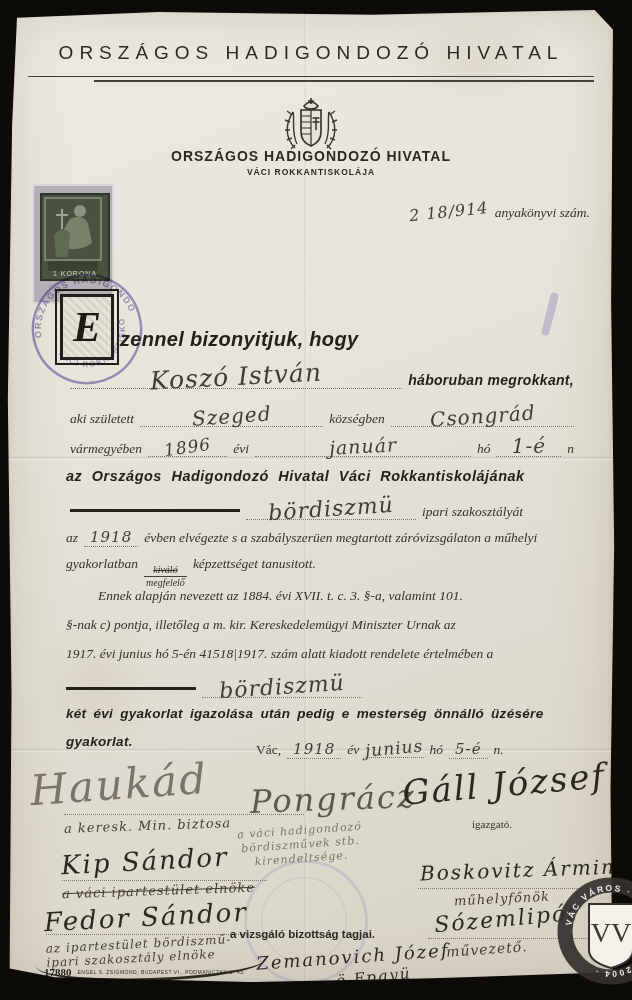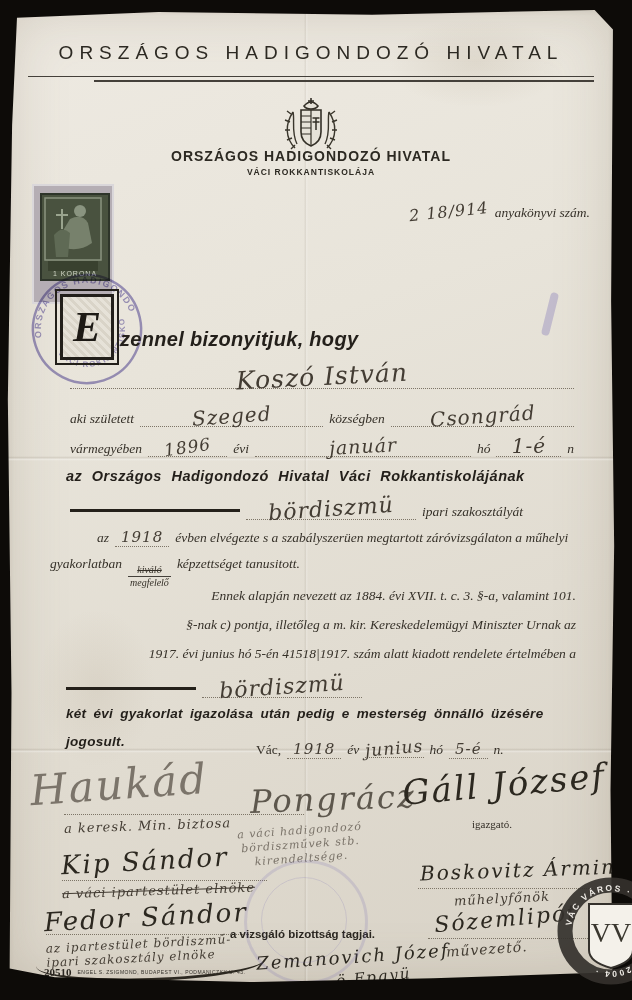--- a/index.html
+++ b/index.html
@@ -6,21 +6,21 @@
   .stage{position:relative;width:632px;height:1000px;background:#0d0b08;overflow:hidden;
          font-family:"Liberation Serif","DejaVu Serif",serif;}
   .paper{position:absolute;left:6px;top:8px;width:610px;height:978px;
          background:linear-gradient(160deg,#eeeae2 0%,#e8e4da 35%,#e1dcd1 65%,#d8d2c6 100%);
          clip-path:polygon(1.8% 1%, 25% .4%, 60% .7%, 96.5% .2%, 99.5% 2.2%, 99.2% 30%, 99.7% 55%, 99.1% 80%, 99.4% 98.6%, 70% 99.2%, 40% 99.6%, 8% 99.1%, .6% 98.2%, .9% 70%, .3% 40%, 1% 12%);
          box-shadow:inset 0 0 60px rgba(120,105,80,.25), inset 0 0 8px rgba(60,50,35,.2);}
   .abs{position:absolute;}
   .crease-v{position:absolute;top:0;bottom:0;width:4px;background:linear-gradient(90deg,transparent,rgba(90,78,60,.10),rgba(255,255,255,.25),transparent);}
   .crease-h{position:absolute;left:0;right:0;height:5px;background:linear-gradient(180deg,transparent,rgba(90,78,60,.12),rgba(255,255,255,.3),transparent);}
   .stain{position:absolute;border-radius:50%;pointer-events:none;}
-  .printed{font-family:"Liberation Serif","DejaVu Serif",serif;font-style:italic;color:#353028;font-size:13.5px;text-align:right;}
+  .printed{font-family:"Liberation Serif","DejaVu Serif",serif;font-style:italic;color:#353028;font-size:13.5px;}
   .upright{font-style:normal;}
   .pbold{font-family:"Liberation Sans","DejaVu Sans",sans-serif;font-weight:700;font-style:italic;color:#231f1a;font-size:13.5px;letter-spacing:.3px;}
   .hw{font-family:"DejaVu Serif","Liberation Serif",serif;font-style:italic;color:#433c33;letter-spacing:1px;white-space:nowrap;}
   .sig{font-family:"DejaVu Serif","Liberation Serif",serif;font-style:italic;letter-spacing:2px;white-space:nowrap;}
   .pencil{color:#7b746a;}
   .ink{color:#2c2820;}
   .row{position:absolute;display:flex;align-items:baseline;gap:6px;}
   .fill{flex:1;border-bottom:1px dotted #7d7567;text-align:center;line-height:1;}
   .fill>span{display:inline-block;margin-bottom:-4px;}
   .dot{border-bottom:1px dotted #7d7567;padding:0 6px;}
@@ -114,20 +114,21 @@
     </svg>
 
     <div class="abs ebox" style="left:54px;top:286px;width:48px;height:60px;font-size:42px;color:#1d1a15;">E</div>
 
     <div class="abs printed pbold" style="left:114px;top:320px;font-size:20px;">zennel bizonyitjuk, hogy</div>
 
     <div class="row" style="top:356px;left:64px;right:42px;">
       <span class="fill">
         <span class="hw" style="font-size:25px;transform:rotate(-3deg);">Koszó István</span>
       </span>
+      <span class="pbold" style="font-size:14px;">háboruban megrokkant,</span>
     </div>
 
     <div class="row" style="top:398px;left:64px;right:42px;">
       <span class="printed">aki született</span>
       <span class="fill">
         <span class="hw" style="font-size:20px;transform:rotate(-4deg);">Szeged</span>
       </span>
       <span class="printed">községben</span>
       <span class="fill">
         <span class="hw" style="font-size:20px;transform:rotate(-4deg);">Csongrád</span>
@@ -153,50 +154,50 @@
     <div class="abs pbold" style="left:60px;right:36px;top:460px;font-size:14.5px;word-spacing:5px;letter-spacing:.5px;">az Országos Hadigondozó Hivatal Váci Rokkantiskolájának</div>
 
     <div class="row" style="top:490px;left:64px;right:42px;">
       <span class="strikebar" style="width:170px;"></span>
       <span class="fill" style="flex:0 0 170px;">
         <span class="hw" style="font-size:22px;transform:rotate(-4deg);">bördiszmü</span>
       </span>
       <span class="printed">ipari szakosztályát</span>
     </div>
 
-    <div class="row" style="top:520px;left:60px;right:36px;margin-left:31px;">
+    <div class="row" style="top:520px;left:60px;right:36px;">
       <span class="printed">az</span>
       <span class="dot">
         <span class="hw" style="font-size:15px;">1918</span>
       </span>
       <span class="printed">évben elvégezte s a szabályszerüen megtartott záróvizsgálaton a műhelyi</span>
     </div>
 
-    <div class="row" style="top:548px;left:44px;">
+    <div class="row" style="top:548px;left:60px;">
       <span class="printed">gyakorlatban</span>
       <span class="stack">
         <span class="topw">kiváló</span>
         <span class="botw">megfelelő</span>
       </span>
       <span class="printed">képzettséget tanusitott.</span>
     </div>
 
     <div class="abs printed" style="left:92px;right:40px;top:580px;">Ennek alapján nevezett az 1884. évi XVII. t. c. 3. §-a, valamint 101.</div>
     <div class="abs printed" style="left:60px;right:40px;top:609px;font-style:italic;">§-nak c) pontja, illetőleg a m. kir. Kereskedelemügyi Miniszter Urnak az</div>
     <div class="abs printed" style="left:60px;right:40px;top:638px;">1917. évi junius hó 5-én 41518|1917. szám alatt kiadott rendelete értelmében a</div>
 
     <div class="row" style="top:668px;left:60px;right:40px;">
       <span class="strikebar" style="width:130px;"></span>
       <span class="fill" style="flex:0 0 160px;">
         <span class="hw" style="font-size:22px;transform:rotate(-4deg);">bördiszmü</span>
       </span>
     </div>
 
     <div class="abs pbold" style="left:60px;right:47px;top:698px;word-spacing:3px;">két évi gyakorlat igazolása után pedig e mesterség önnálló üzésére</div>
-    <div class="abs pbold" style="left:60px;top:726px;">jogosult.</div>
+    <div class="abs pbold" style="left:60px;top:726px;">gyakorlat.</div>
 
     <div class="row" style="top:732px;left:250px;right:140px;">
       <span class="printed upright">Vác,</span>
       <span class="dot">
         <span class="hw" style="font-size:15px;">1918</span>
       </span>
       <span class="printed">év</span>
       <span class="fill">
         <span class="hw" style="font-size:17px;transform:rotate(-5deg);">junius</span>
       </span>
@@ -242,21 +243,21 @@
 
     <div class="abs sig ink" style="left:428px;top:898px;font-size:22px;transform:rotate(-5deg);">Sózemlipót</div>
     <div class="abs" style="left:422px;top:930px;width:178px;border-bottom:1px dotted #7d7567;"></div>
     <div class="abs hw" style="left:440px;top:933px;font-size:14px;transform:rotate(-4deg);">művezető.</div>
 
     <div class="abs" style="left:238px;top:852px;width:118px;height:118px;border:3px solid #6a5fb0;border-radius:50%;opacity:.17;">
       <div class="abs" style="left:14px;top:14px;width:84px;height:84px;border:1.5px solid #6a5fb0;border-radius:50%;"></div>
     </div>
 
     <div class="row" style="left:38px;top:958px;align-items:center;">
-      <span style="font-family:'Liberation Serif',serif;font-weight:700;font-size:11px;color:#2a2620;">20510</span>
+      <span style="font-family:'Liberation Serif',serif;font-weight:700;font-size:11px;color:#2a2620;">17880</span>
       <span style="font-family:'Liberation Sans',sans-serif;font-size:5px;letter-spacing:.5px;color:#332f29;">ENGEL S. ZSIGMOND, BUDAPEST VI., PODMANICZKY-U. 43.</span>
     </div>
   </div>
 
   <svg class="abs" style="left:556px;top:876px;" width="110" height="110" viewBox="0 0 110 110">
     <defs>
         <path id="wmRing" d="M 55 55 m -40 0 a 40 40 0 1 1 80 0 a 40 40 0 1 1 -80 0"></path>
       </defs>
     <circle cx="55" cy="55" r="46" fill="none" stroke="#34312c" stroke-width="15" opacity=".92"></circle>
     <text font-family="Liberation Sans,sans-serif" font-size="8.5" letter-spacing="2" fill="#efece6" font-weight="bold">

